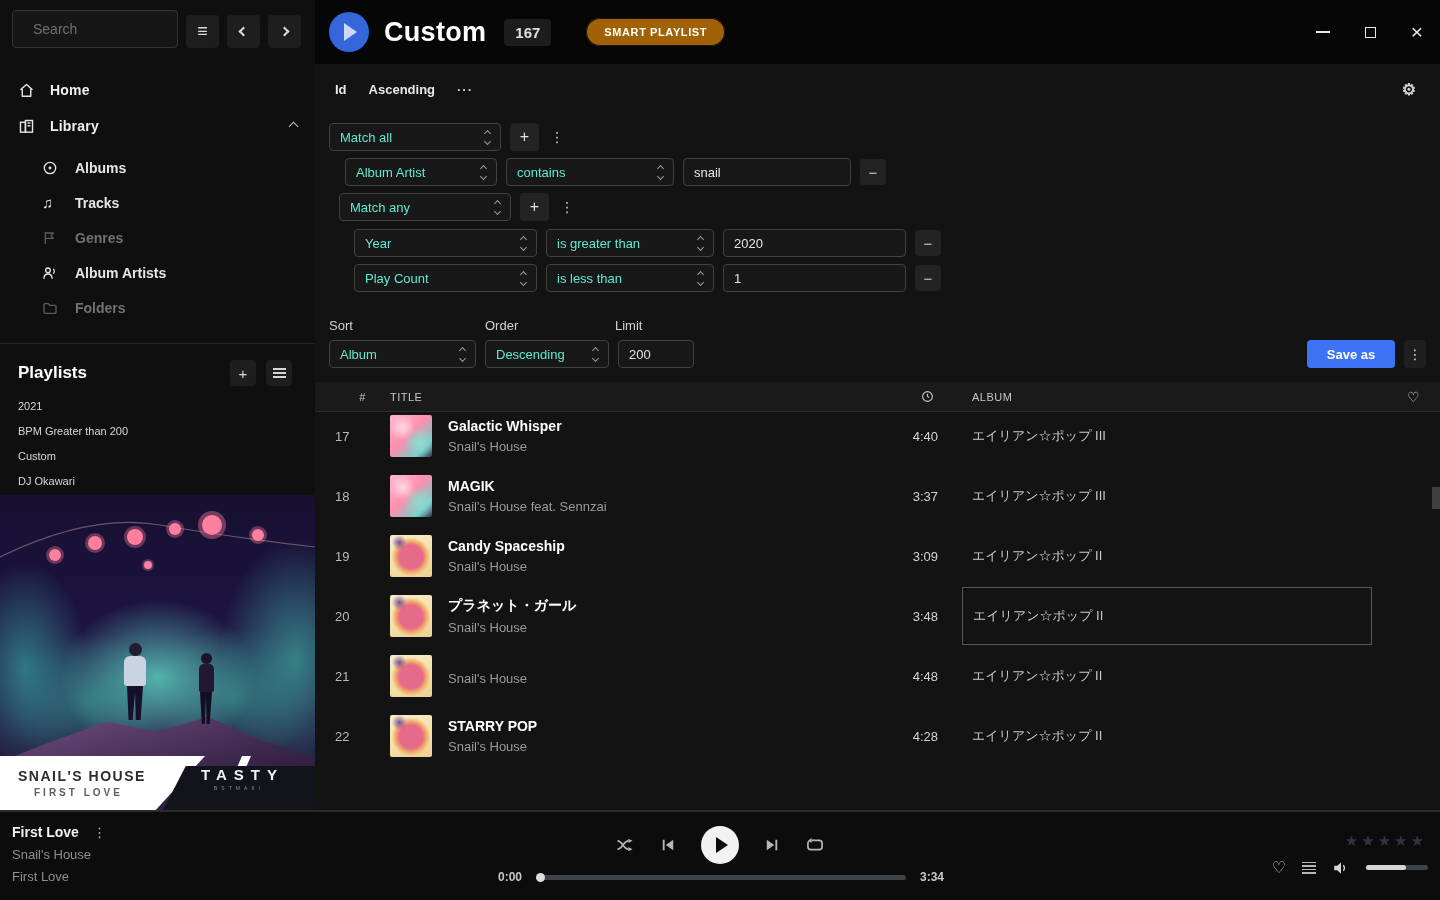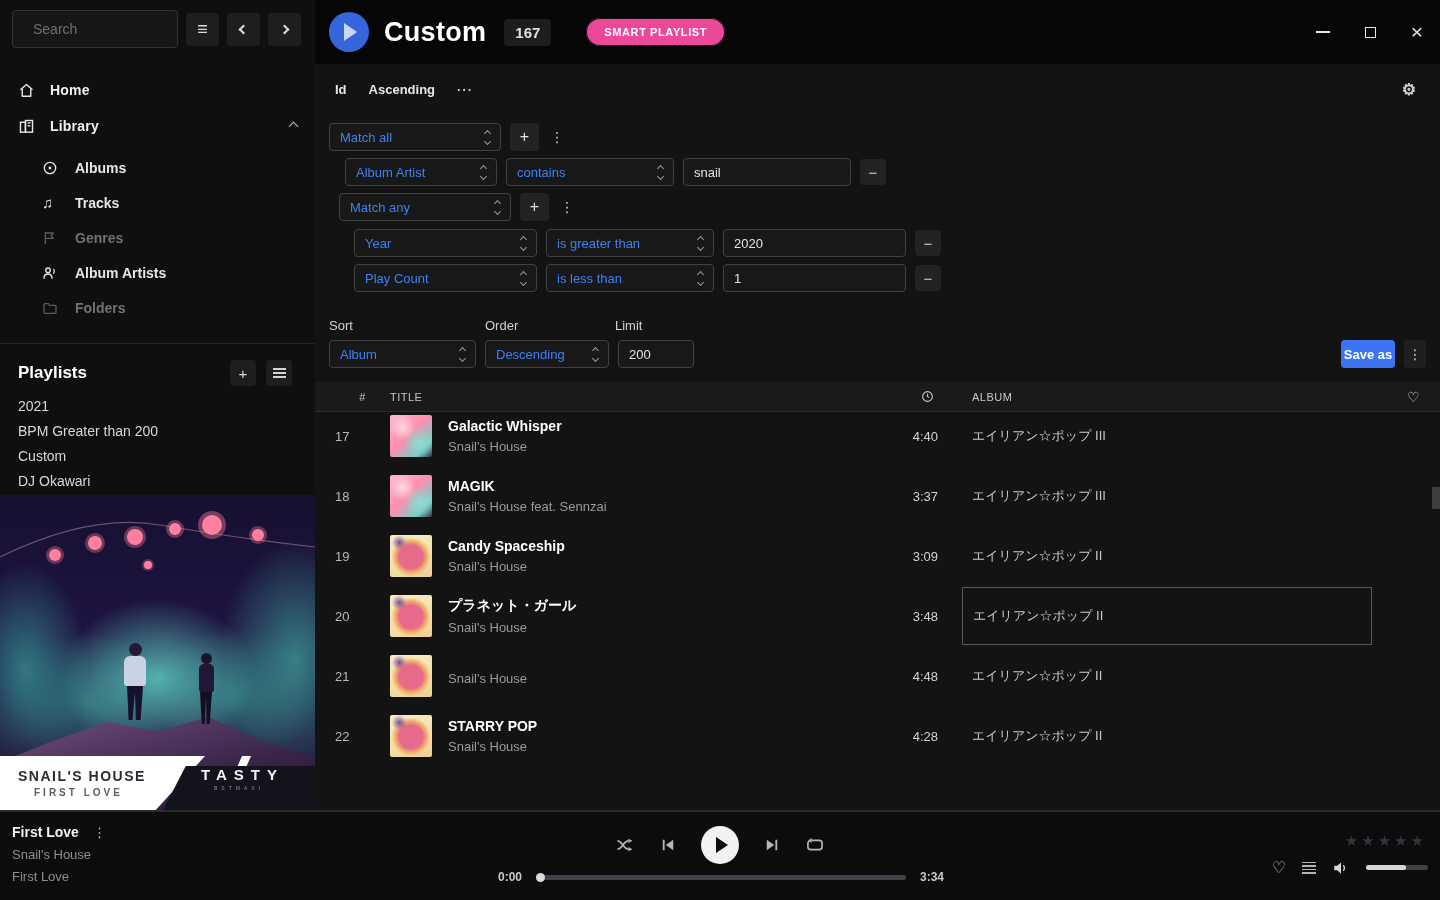--- a/index.html
+++ b/index.html
@@ -17,41 +17,41 @@
   .chev.right { transform:rotate(-135deg); }
   .chev.up    { transform:rotate(135deg); }
   .stepper { display:flex; flex-direction:column; gap:3px; color:#9a9a9a; }
   .stepper i { display:block; width:5px; height:5px; border-left:1.5px solid currentColor; border-bottom:1.5px solid currentColor; }
   .stepper i.u { transform:rotate(135deg); }
   .stepper i.d { transform:rotate(-45deg); }
   .iconbtn { display:flex; align-items:center; justify-content:center; background:#1e1e1e; border:none; border-radius:4px; color:#dcdcdc; cursor:pointer; }
   svg { display:block; }
 
   
-  .search-row { display:flex; align-items:center; gap:8px; padding:10px 12px 0 12px; }
+  .search-row { display:flex; align-items:flex-end; gap:8px; padding:10px 12px 0 12px; }
   .search-box { display:flex; align-items:center; gap:10px; width:166px; height:38px; background:#161616; border:1px solid #333; border-radius:4px; padding:0 10px; }
   .search-box input { flex:1; background:transparent; border:none; outline:none; color:#dcdcdc; font-size:14px; font-family:inherit; }
   .search-box input::placeholder { color:#6f6f6f; }
   .sq { width:33px; height:33px; }
 
   .nav { padding:24px 0 0 0; }
   .nav-item { display:flex; align-items:center; gap:15px; height:36px; padding:0 18px; font-size:14px; font-weight:700; letter-spacing:.2px; color:#f0f0f0; cursor:pointer; }
   .nav-item .grow { flex:1; }
   .sub-items { padding:6px 0 8px 0; }
   .sub-item { display:flex; align-items:center; gap:17px; height:35px; padding:0 18px 0 42px; font-size:14px; font-weight:700; color:#e6e6e6; cursor:pointer; }
   .sub-item.dim { color:#727272; }
   .sub-item.dim svg { opacity:.55; }
 
   .divider { border-top:1px solid #262626; margin:10px 0 0 0; }
 
   .playlists-header { display:flex; align-items:center; padding:16px 23px 8px 18px; }
   .playlists-header h2 { font-size:17px; font-weight:700; color:#fff; flex:1; }
   .ph-btn { width:26px; height:26px; margin-left:10px; font-size:15px; }
   .ph-btn .bars i { display:block; width:13px; height:1.5px; background:#d6d6d6; margin:2.5px 0; }
-  .playlist-item { height:25px; line-height:25px; padding:0 18px; font-size:14px; color:#d8d8d8; cursor:pointer; white-space:nowrap; }
+  .playlist-item { height:25px; line-height:25px; padding:0 18px; font-size:11px; color:#d8d8d8; cursor:pointer; white-space:nowrap; }
 
   
   .artwork { position:absolute; left:0; top:495px; width:315px; height:315px; overflow:hidden; background:linear-gradient(180deg,#171030 0%,#1d1340 38%,#201643 60%,#251736 100%); cursor:pointer; }
   .art-foliage { position:absolute; inset:0;
     background:
       radial-gradient(90px 150px at 8% 55%, rgba(54,150,150,.75), transparent 70%),
       radial-gradient(110px 170px at 94% 52%, rgba(64,170,160,.7), transparent 70%),
       radial-gradient(150px 120px at 50% 58%, rgba(96,215,198,.8), transparent 65%),
       radial-gradient(120px 100px at 28% 66%, rgba(56,160,150,.6), transparent 70%),
       radial-gradient(120px 100px at 74% 64%, rgba(56,160,150,.6), transparent 70%); }
@@ -79,51 +79,51 @@
     clip-path:polygon(15% 0,100% 0,100% 100%,0 100%); text-align:center; }
   .banner-right .brand { font-size:15px; font-weight:700; letter-spacing:7px; color:#f2f2f2; text-indent:7px; }
   .banner-right .sub { font-size:5px; letter-spacing:4px; color:#8d8d9a; margin-top:2px; }
 
   
   .page-header { height:64px; background:#060606; display:flex; align-items:center; padding-left:14px; }
   .play-circle { width:40px; height:40px; border-radius:50%; background:#3465db; border:none; cursor:pointer; position:relative; flex:none; }
   .play-circle i { position:absolute; left:15px; top:11px; border-style:solid; border-width:9px 0 9px 13px; border-color:transparent transparent transparent #cdd9f4; }
   .page-title { font-size:27px; font-weight:800; letter-spacing:.3px; color:#fff; margin-left:15px; }
   .count-badge { margin-left:18px; background:#1d1d1d; border-radius:4px; padding:5px 11px; font-size:15px; font-weight:700; color:#e0e0e0; }
-  .smart-pill { margin-left:35px; background:#ec4899; border-radius:14px; padding:8px 18px; font-size:11px; font-weight:800; letter-spacing:.6px; color:#fff; box-shadow:0 0 0 1px #151515 inset; }
+  .smart-pill { margin-left:35px; background:#a16207; border-radius:14px; padding:8px 18px; font-size:11px; font-weight:800; letter-spacing:.6px; color:#fff; box-shadow:0 0 0 1px #151515 inset; }
   .win-controls { margin-left:auto; display:flex; align-items:center; gap:31px; padding-right:15px; }
   .win-btn { background:none; border:none; color:#e8e8e8; cursor:pointer; width:16px; height:16px; display:flex; align-items:center; justify-content:center; }
   .win-btn .bar { width:14px; height:1.5px; background:#e8e8e8; }
   .win-btn .box { width:11px; height:11px; border:1.5px solid #e8e8e8; }
   .win-btn.close { font-size:21px; font-weight:400; line-height:16px; }
 
   
   .toolbar { height:50px; display:flex; align-items:center; gap:22px; padding:0 24px 0 20px; font-size:13px; font-weight:700; color:#e8e8e8; }
   .toolbar .more { color:#cfcfcf; letter-spacing:1px; font-weight:800; cursor:pointer; }
   .toolbar .gear { margin-left:auto; font-size:16px; color:#d0d0d0; cursor:pointer; }
 
   
   .qe { padding:0 14px; }
   .qe-title-row { margin-top:12px; display:flex; align-items:center; gap:16px; height:28px; }
   .qe-collapse { width:29px; height:28px; background:#1d1d1d; border-radius:4px; color:#cfcfcf; }
   .qe-title { font-size:14px; color:#ededed; }
   .qrow { display:flex; align-items:center; gap:9px; }
-  .selectbox { height:28px; background:#181818; border:1px solid #414141; border-radius:4px; display:flex; align-items:center; justify-content:space-between; padding:0 10px; font-size:13px; color:#3b82f6; cursor:pointer; }
+  .selectbox { height:28px; background:#181818; border:1px solid #414141; border-radius:4px; display:flex; align-items:center; justify-content:space-between; padding:0 10px; font-size:13px; color:#5eead4; cursor:pointer; }
   .txtinput { height:28px; background:#181818; border:1px solid #414141; border-radius:4px; padding:0 10px; font-size:13px; color:#e5e5e5; font-family:inherit; outline:none; }
   .sqbtn { width:29px; height:28px; background:#232323; border-radius:4px; font-size:16px; color:#e0e0e0; }
   .kebab { background:none; border:none; color:#cfcfcf; font-size:14px; width:18px; cursor:pointer; }
   .minusbtn { width:26px; height:26px; background:#232323; border-radius:4px; font-size:15px; color:#cfcfcf; }
   .mt9{margin-top:9px} .mt7{margin-top:7px} .mt8{margin-top:8px}
   .ind16{margin-left:16px} .ind10{margin-left:10px} .ind25{margin-left:25px}
   .w172{width:172px} .w152{width:152px} .w168{width:168px} .w169{width:183px} .w147{width:147px} .w124{width:124px} .w76{width:76px}
 
   .qe-labels { display:flex; margin-top:26px; font-size:13px; color:#d2d2d2; }
   .qe-labels span:nth-child(1){width:156px} .qe-labels span:nth-child(2){width:130px}
   .qe-controls { display:flex; align-items:center; gap:9px; margin-top:7px; }
-  .save-btn { margin-left:auto; width:54px; height:28px; background:#3d74f6; border:none; border-radius:4px; color:#fff; font-size:13px; font-weight:700; font-family:inherit; cursor:pointer; }
+  .save-btn { margin-left:auto; width:88px; height:28px; background:#3d74f6; border:none; border-radius:4px; color:#fff; font-size:13px; font-weight:700; font-family:inherit; cursor:pointer; }
   .qe-kebab { width:22px; height:28px; background:#1f1f1f; border-radius:4px; }
 
   
   .thead { margin-top:14px; height:30px; background:#1a1a1a; border-bottom:1px solid #2c2c2c;
     display:grid; grid-template-columns:55px 42px 16px 420px 70px 24px 410px 1fr 36px; align-items:center; padding:0 20px;
     font-size:11px; letter-spacing:.5px; color:#c7c7c7; }
   .thead .h-num { text-align:center; }
   .thead .h-title { grid-column:2 / 5; }
   .thead .h-clock { grid-column:5; display:flex; justify-content:flex-end; padding-right:4px; }
   .thead .h-album { grid-column:7; padding-left:10px; }

